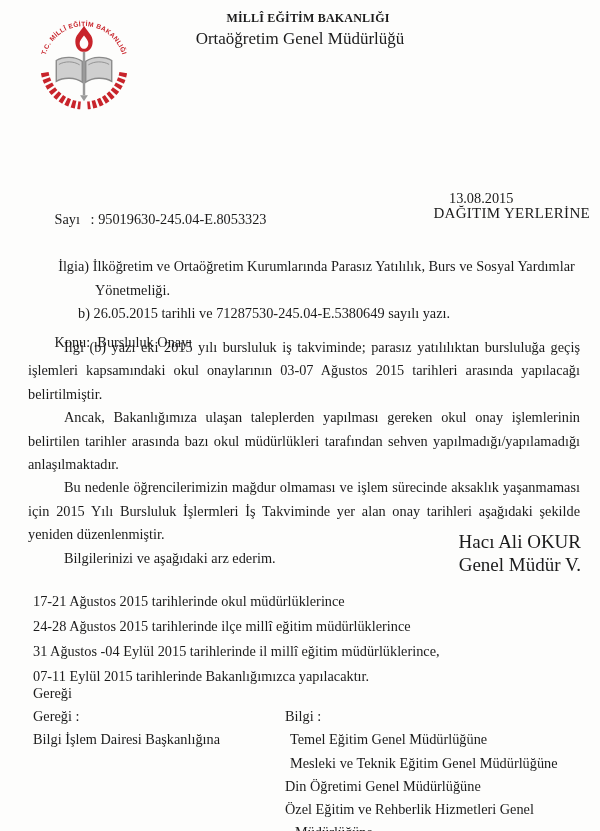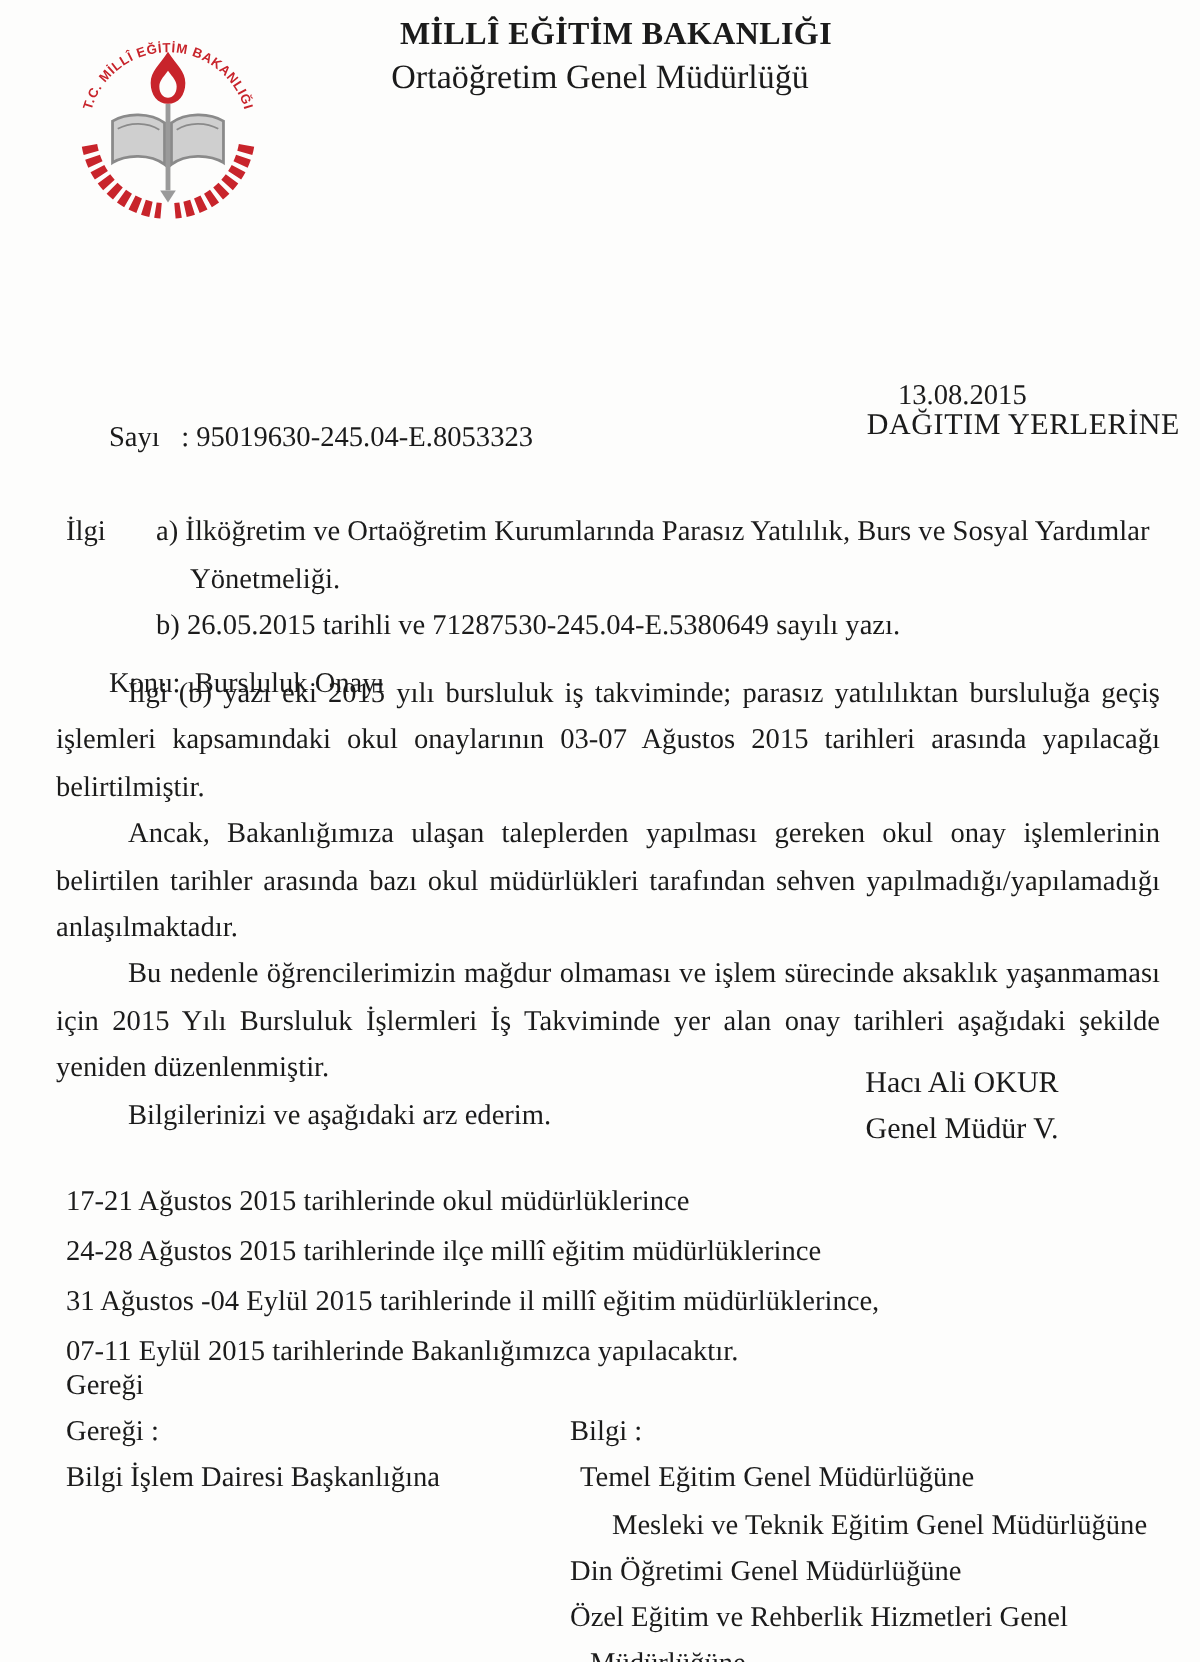--- a/index.html
+++ b/index.html
@@ -15,21 +15,21 @@
     line-height: 23.4px;
   }
   
   .header-center {
     position: absolute;
     top: 8px; left: 0; right: 0;
     text-align: center;
     line-height: 20px;
   }
   .hdr-tc { font-size: 14.5px; }
-  .hdr-ministry { font-size: 16px; font-weight: bold; letter-spacing: 0.2px; padding-left: 16px; }
+  .hdr-ministry { font-size: 12px; font-weight: bold; letter-spacing: 0.2px; padding-left: 16px; }
   .hdr-dir { font-size: 17px; margin-top: 1px; }
   .logo {
     position: absolute;
     top: 12px; left: 32px;
     width: 104px; height: 104px;
   }
   
   .meta {
     position: absolute;
     top: 147px; left: 33px; right: 40px;
@@ -46,56 +46,56 @@
     font-size: 15px;
     letter-spacing: 0.3px;
   }
   
   .ilgi {
     position: absolute;
     top: 255px; left: 33px; right: 22px;
     display: flex;
     line-height: 23.6px;
   }
-  .ilgi-label { width: 45px; flex: 0 0 45px; }
+  .ilgi-label { width: 45px; flex: 0 0 45px; text-align: right; }
   .ilgi-items { flex: 1; }
   .ilgi-item { padding-left: 17px; text-indent: -17px; }
   
   .body-text {
     position: absolute;
     top: 336px; left: 28px; right: 20px;
   }
   .body-text p { margin: 0; text-indent: 36px; }
   .just { text-align: justify; }
   
   .signature {
     position: absolute;
     top: 531px; left: 381px;
     width: 200px;
-    text-align: center;
-    font-size: 15px;
+    text-align: right;
+    font-size: 19px;
     line-height: 22.5px;
   }
   
   .schedule {
     position: absolute;
     top: 589px; left: 33px; right: 20px;
     line-height: 25px;
   }
   
   .dist {
     position: absolute;
     top: 682px; left: 33px; right: 10px;
     line-height: 23.2px;
   }
   .dist-cols { display: flex; }
   .dist-col-left { width: 252px; flex: 0 0 252px; }
   .dist-col-right { width: 295px; flex: 0 0 295px; }
   .bi-0 { margin-left: 5px; }
-  .bi-1 { margin-left: 21px; }
+  .bi-1 { margin-left: 5px; }
   .bi-2 { margin-left: 0; }
   .bi-3 { margin-left: 0; padding-left: 10px; text-indent: -10px; }
 </style>
 </head>
 <body>
 
 <div class="page">
 
   <svg class="logo" viewBox="0 0 120 120" xmlns="http://www.w3.org/2000/svg" aria-hidden="true">
     <defs>

